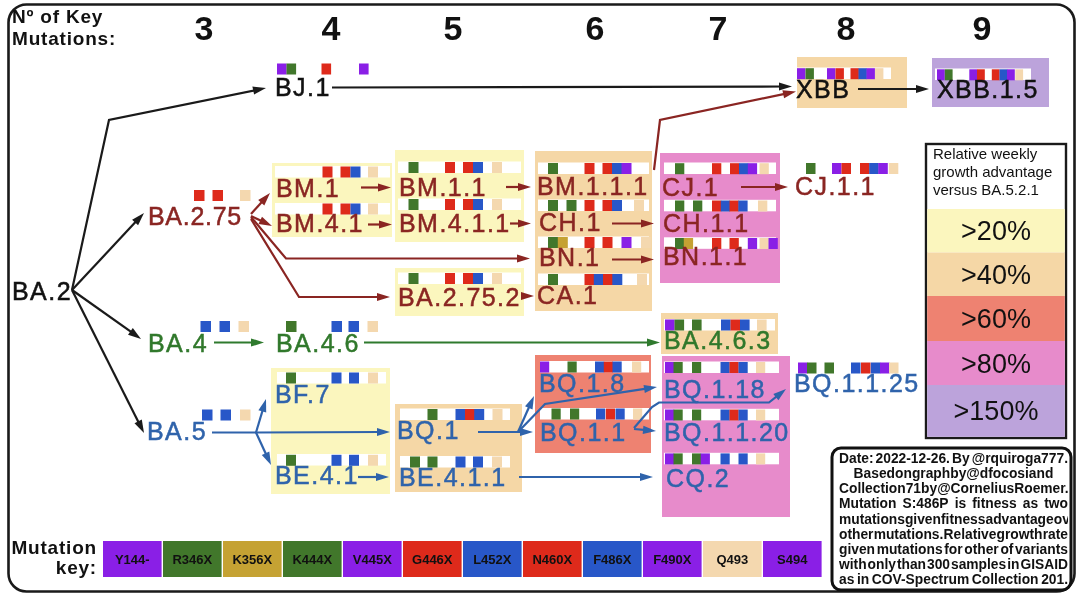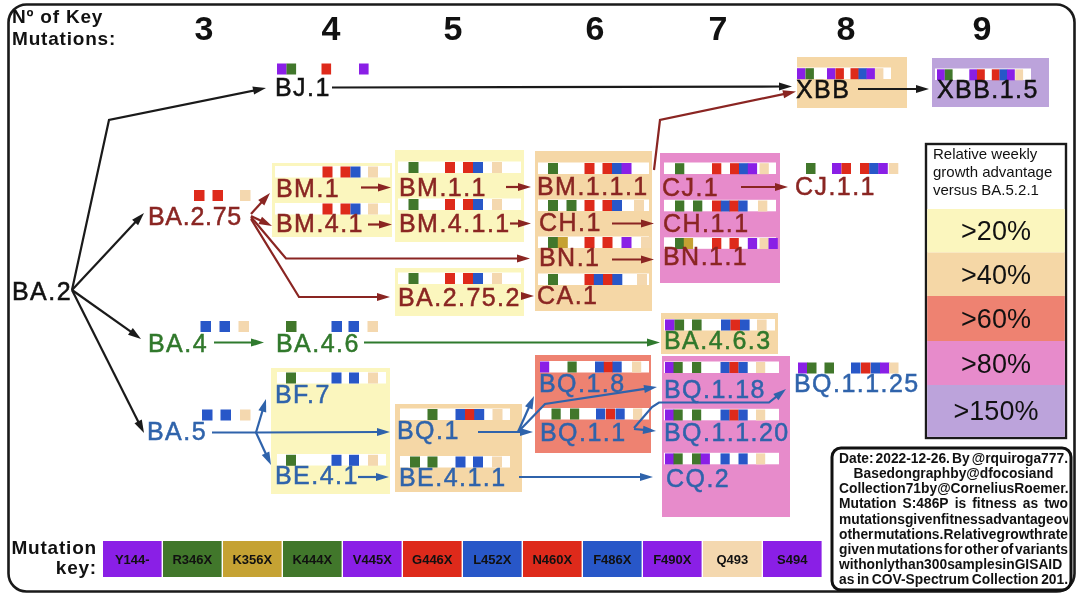--- a/index.html
+++ b/index.html
@@ -412,21 +412,21 @@
           <span>rate</span>
         </div>
         <div style="display:flex;justify-content:space-between">
           <span>given</span>
           <span>mutations</span>
           <span>for</span>
           <span>other</span>
           <span>of</span>
           <span>variants</span>
         </div>
-        <div style="display:flex;">
+        <div style="display:flex;justify-content:space-between">
           <span>with</span>
           <span>only</span>
           <span>than</span>
           <span>300</span>
           <span>samples</span>
           <span>in</span>
           <span>GISAID</span>
         </div>
         <div style="display:flex;justify-content:space-between">
           <span>as</span>

